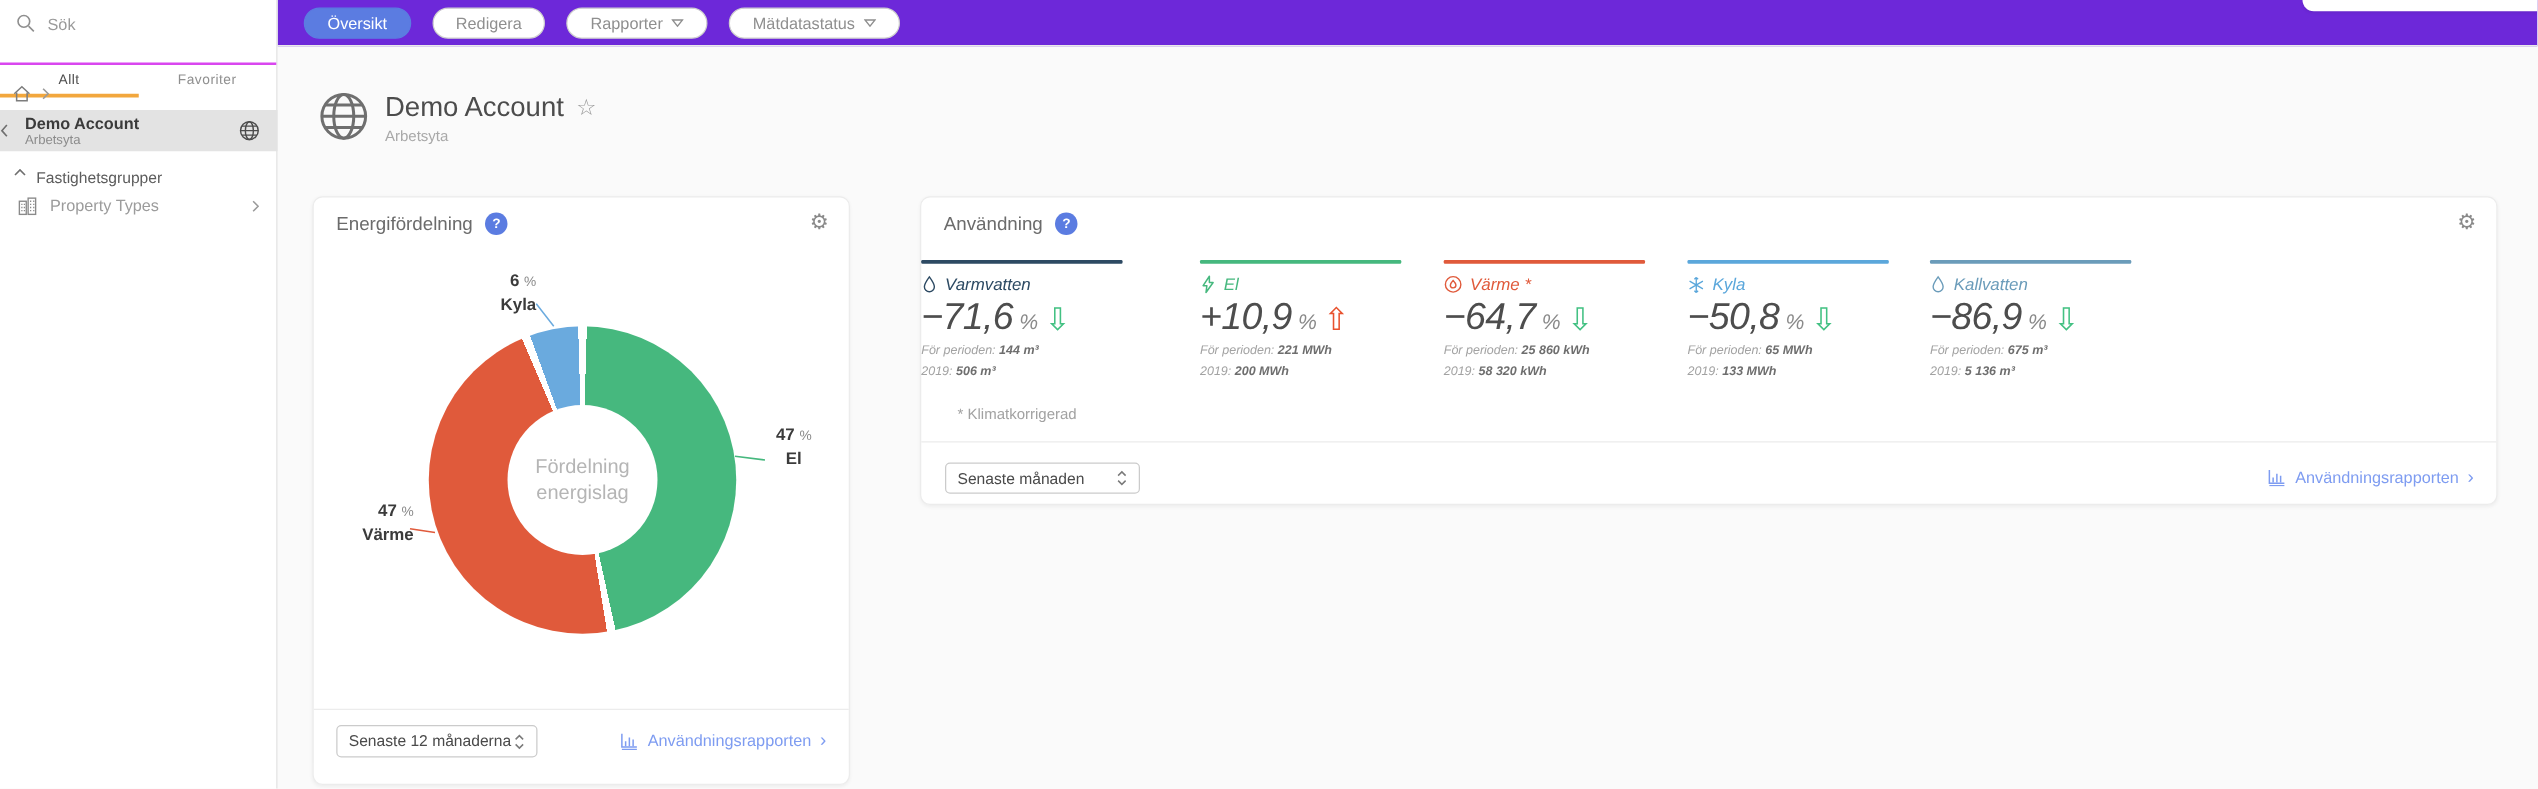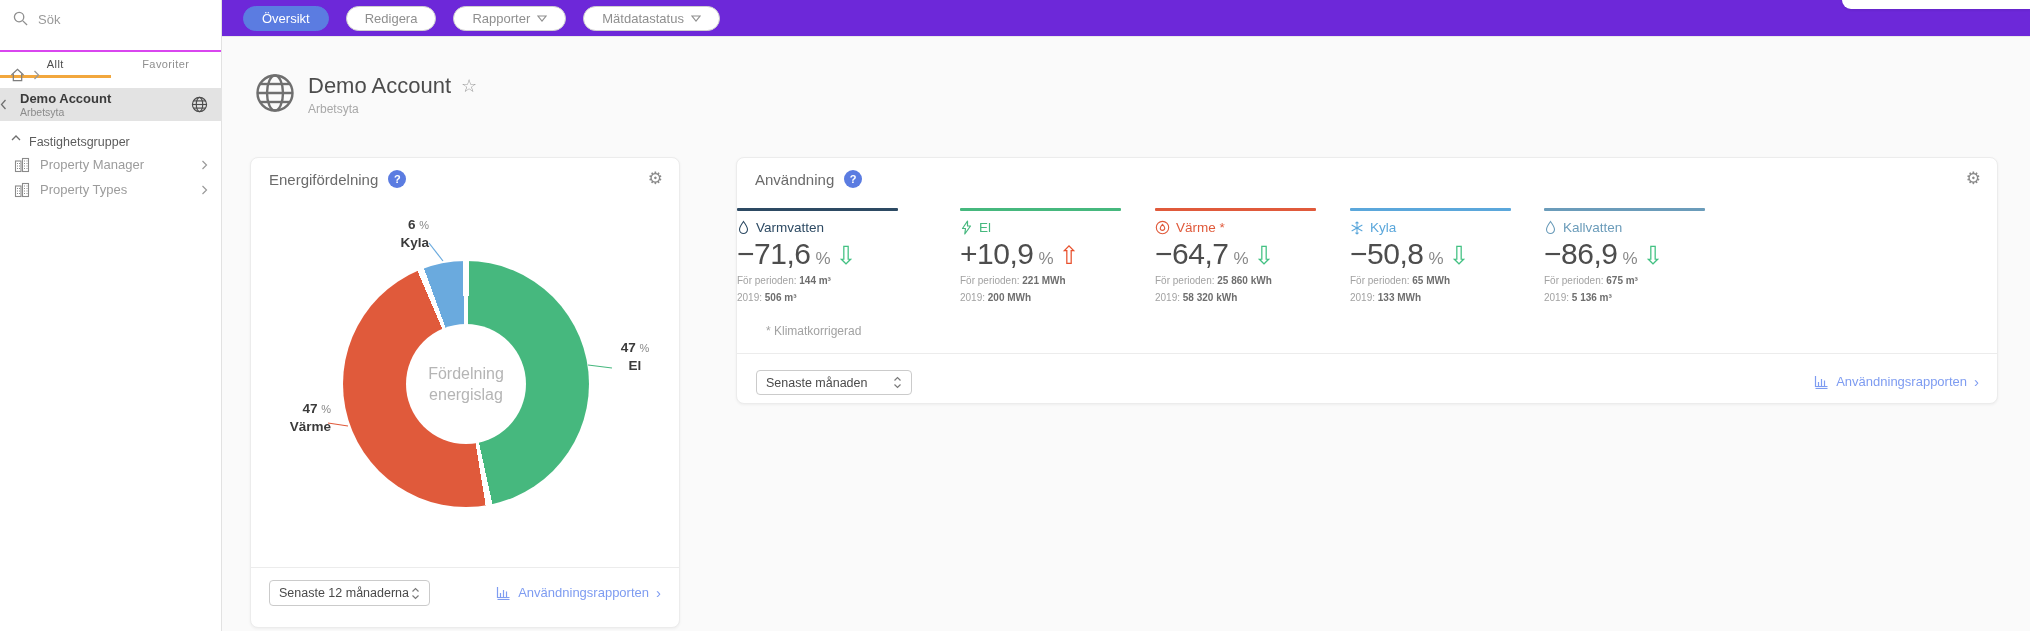--- a/index.html
+++ b/index.html
@@ -78,21 +78,21 @@
   .select-box { position:absolute; height:26px; border:1px solid #cbcbcb; border-radius:4px; background:#fff; display:flex; align-items:center; padding:0 9px; font-size:12.5px; color:#4a4a4a; cursor:pointer; }
   .select-box .updown { margin-left:auto; color:#7a7a7a; }
   .energy-card .select-box { left:18px; top:12px; width:161px; }
   .usage-card .select-box { left:19px; top:16px; width:156px; height:25px; }
   .report-link { position:absolute; right:18px; display:flex; align-items:center; gap:7px; color:#7e9cf1; font-size:13px; cursor:pointer; }
   .energy-card .report-link { top:17px; }
   .usage-card .report-link { top:20px; }
   .report-link .rchev { font-size:15px; line-height:1; margin-top:-1px; }
 
   
-  .metric { position:absolute; top:50px; width:178px; }
+  .metric { position:absolute; top:50px; width:178px;font-style:italic; }
   .metric:nth-of-type(1){ left:28px; } .metric:nth-of-type(2){ left:223px; }
   .metric:nth-of-type(3){ left:418px; } .metric:nth-of-type(4){ left:613px; }
   .metric:nth-of-type(5){ left:807px; }
   .metric-bar { width:161px; height:3px; border-radius:1px; }
   .metric-label { display:flex; align-items:center; gap:6px; margin-top:9px; font-size:13.5px; }
   .metric-value { display:flex; align-items:baseline; gap:5px; margin-top:2px; }
   .mval { font-size:30px; color:#4d4d4d; letter-spacing:-0.5px; }
   .munit { font-size:17px; color:#8a8a8a; }
   .mtrend { font-size:25px; line-height:1; font-family:"DejaVu Sans",sans-serif; align-self:center; margin-top:2px; }
   .metric-sub { font-size:10px; color:#a2a2a2; margin-top:3px; line-height:14px; }
@@ -159,35 +159,20 @@
   </div>
   <div class="grp-list">
     <div class="grp-item">
       <span class="bicon">
           <svg width="16" height="16" viewBox="0 0 16 16" fill="none" stroke="currentColor" stroke-width="1.1">
             <rect x="1.5" y="4" width="5.5" height="10.5"></rect>
             <rect x="8.5" y="1.5" width="6" height="13"></rect>
             <path d="M3 6.5h1M5 6.5h1M3 9h1M5 9h1M3 11.5h1M5 11.5h1M10 4h1M12.5 4h1M10 6.5h1M12.5 6.5h1M10 9h1M12.5 9h1M10 11.5h1M12.5 11.5h1"></path>
           </svg>
         </span>
-      <span>Property Manager</span>
-      <span class="chev">
-          <svg width="7" height="10" viewBox="0 0 7 10" fill="none" stroke="currentColor" stroke-width="1.2">
-            <path d="M1.5 1l4 4-4 4"></path>
-          </svg>
-        </span>
-    </div>
-    <div class="grp-item">
-      <span class="bicon">
-          <svg width="16" height="16" viewBox="0 0 16 16" fill="none" stroke="currentColor" stroke-width="1.1">
-            <rect x="1.5" y="4" width="5.5" height="10.5"></rect>
-            <rect x="8.5" y="1.5" width="6" height="13"></rect>
-            <path d="M3 6.5h1M5 6.5h1M3 9h1M5 9h1M3 11.5h1M5 11.5h1M10 4h1M12.5 4h1M10 6.5h1M12.5 6.5h1M10 9h1M12.5 9h1M10 11.5h1M12.5 11.5h1"></path>
-          </svg>
-        </span>
       <span>Property Types</span>
       <span class="chev">
           <svg width="7" height="10" viewBox="0 0 7 10" fill="none" stroke="currentColor" stroke-width="1.2">
             <path d="M1.5 1l4 4-4 4"></path>
           </svg>
         </span>
     </div>
   </div>
 </div>
 

